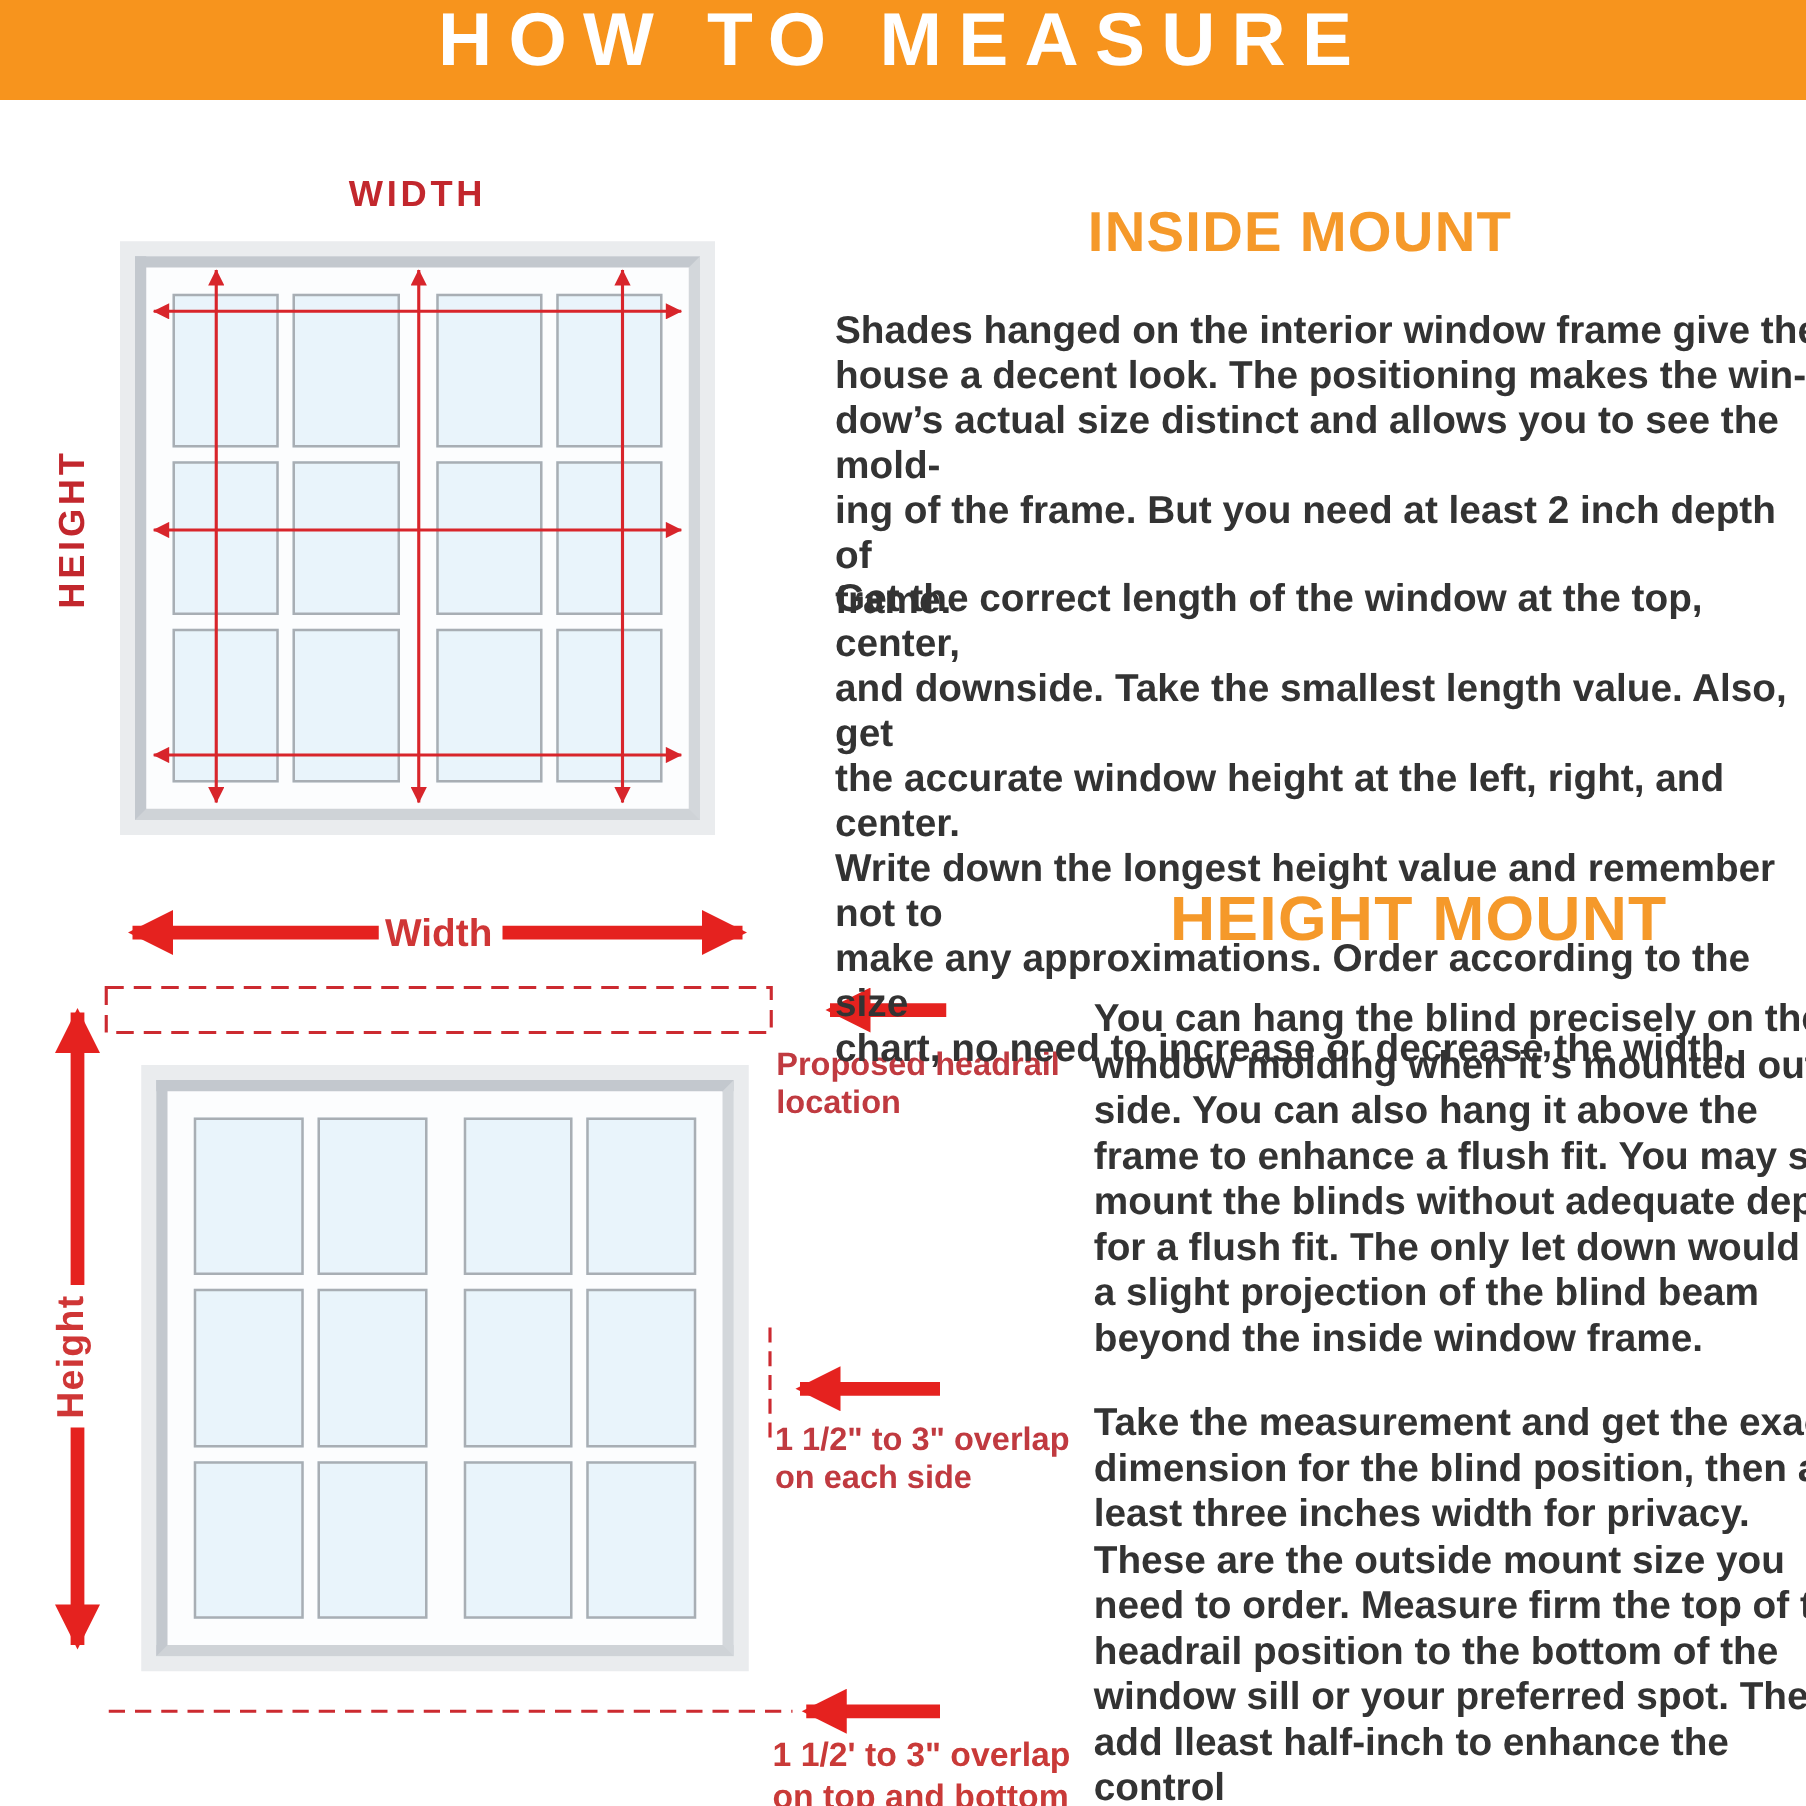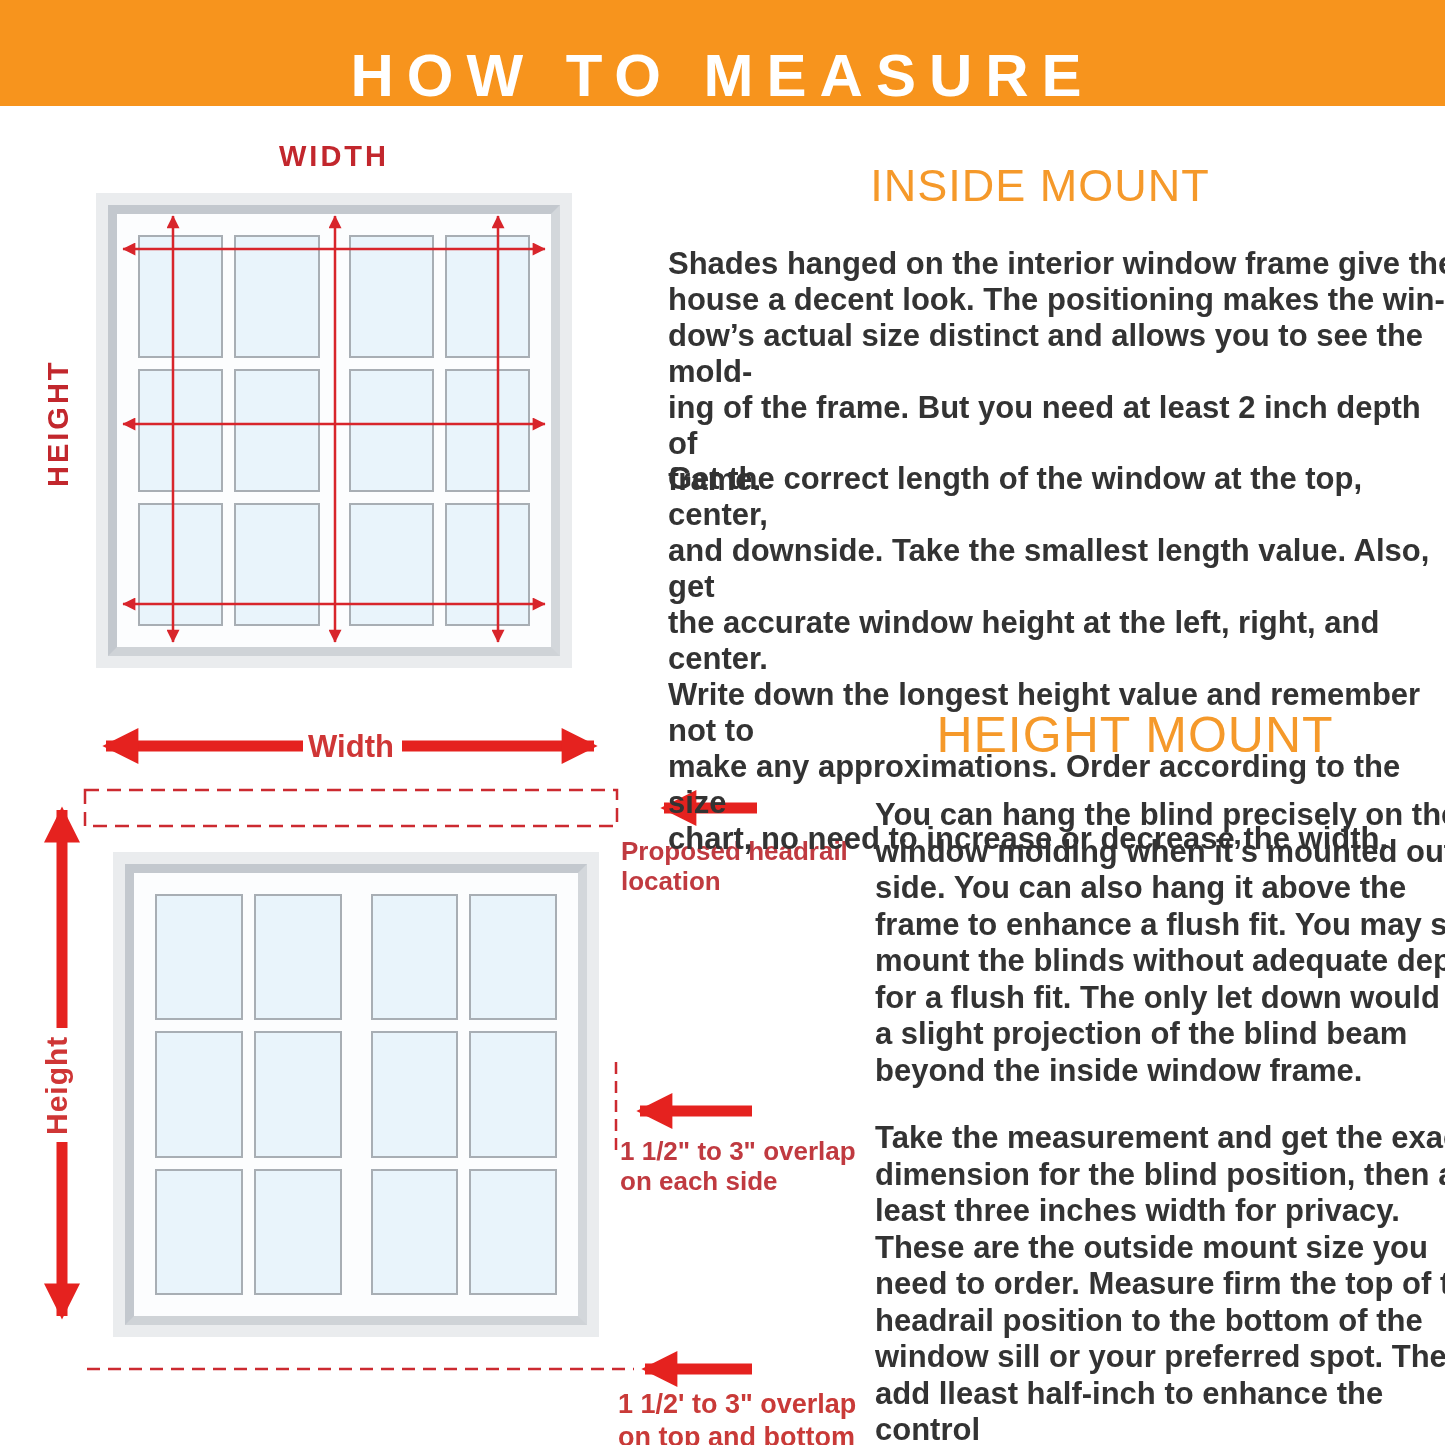--- a/index.html
+++ b/index.html
@@ -5,22 +5,22 @@
   html,body{margin:0;padding:0;}
   body{
     width:1445px;height:1445px;position:relative;background:#ffffff;
     font-family:"Liberation Sans", sans-serif;overflow:hidden;
   }
   .abs{position:absolute;font-weight:bold;}
   .pre{white-space:pre-line;}
 
   
   .header{
-    position:absolute;left:0;top:0;width:1445px;height:106px;
-    background:#f7941d;display:flex;align-items:flex-end;justify-content:center;
+    position:absolute;left:0;top:0;width:1445px;height:80px;
+    background:#f7941d;display:flex;align-items:flex-start;justify-content:center;
   }
   .header-title{
     color:#ffffff;font-size:60px;font-weight:bold;letter-spacing:13px;
     line-height:1;padding-top:2px;
   }
 
   
   .win{
     position:absolute;background:#eaecee;padding:12px;box-sizing:border-box;
   }
@@ -44,21 +44,21 @@
   .red-lab{color:#c03a40;font-size:26px;line-height:30px;}
   .red-lab2{color:#c93a38;font-size:27px;line-height:33px;}
   .rot{
     writing-mode:vertical-rl;transform:rotate(180deg);
   }
   .width-b{color:#cf3636;font-size:31px;text-align:center;}
   .height-b{color:#cf3636;font-size:30px;letter-spacing:1px;}
 
   
   .mount-heading{
-    color:#f5992a;font-weight:normal;text-align:center;letter-spacing:1px;line-height:1;
+    color:#f5992a;font-weight:bold;text-align:center;letter-spacing:1px;line-height:1;
   }
   .inside-heading{left:650px;top:163px;width:780px;font-size:45px;}
   .outside-heading{left:850px;top:710px;width:570px;font-size:50px;}
   .body-para{color:#333333;font-size:31px;}
   .para-wide{left:668px;width:790px;line-height:36px;}
   .para-narrow{left:875px;width:620px;line-height:36.5px;}
 </style>
 </head>
 <body>
 

